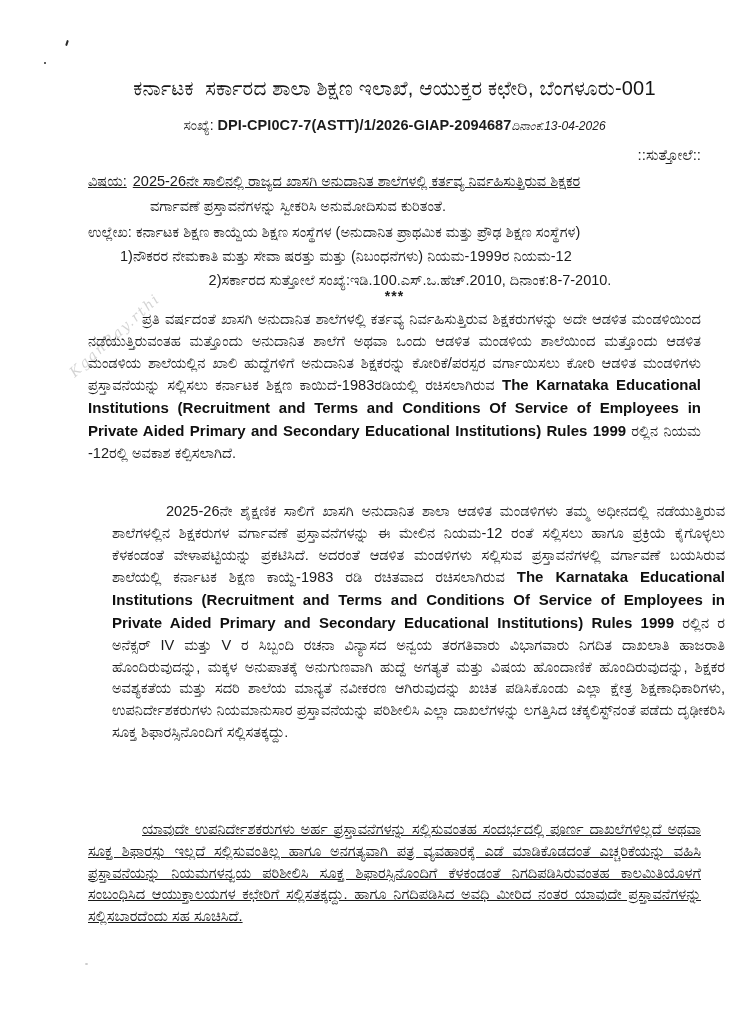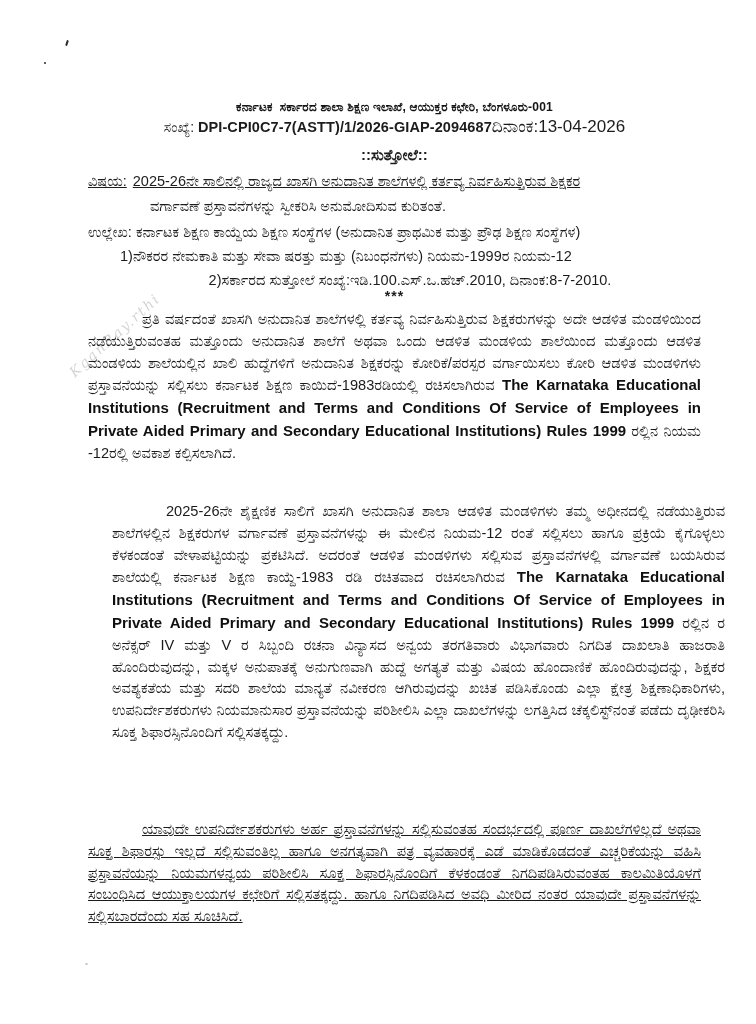--- a/index.html
+++ b/index.html
@@ -11,44 +11,43 @@
     background: #ffffff;
     font-family: "Liberation Sans", sans-serif;
     color: #1c1c1c;
     overflow: hidden;
   }
   .content-abs { position: absolute; left: 88px; width: 613px; }
 
   .doc-title {
     top: 77px;
     text-align: center;
-    font-size: 12px;
-    font-weight: 700;
+    font-size: 20px;
+    font-weight: 400;
     color: #141414;
     letter-spacing: 0.2px;
     white-space: pre;
-    margin-top: 23px;
   }
   .num-row {
     top: 117px;
     display: flex;
     justify-content: center;
     align-items: baseline;
     font-size: 14px;
   }
   .num-left { white-space: nowrap; }
   .num-label { font-size: 14px; }
   .num-value { font-weight: 700; font-size: 14.5px; letter-spacing: 0.1px; }
-  .date-group { font-size: 17px; font-weight: 400; white-space: nowrap; }
+  .date-group { font-size: 12px; font-weight: 400; white-space: nowrap; font-style: italic; }
 
   .circular-heading {
     top: 146px;
-    text-align: center;
+    text-align: right;
     font-size: 15px;
-    font-weight: 700;
+    font-weight: 400;
   }
 
   .subject-line1 { top: 173px; font-size: 14.5px; text-decoration: underline; }
   .subject-label { padding-right: 6px; }
   .subject-line2 { top: 198px; left: 150px; width: 550px; font-size: 14.5px; }
 
   .ref-line { top: 224px; font-size: 14.5px; }
   .ref-label { padding-right: 4px; }
   .ref-item1 { top: 248px; left: 120px; width: 580px; font-size: 14.5px; }
   .ref-item2 { top: 272px; left: 120px; width: 580px; font-size: 14.5px; text-align: center; }

